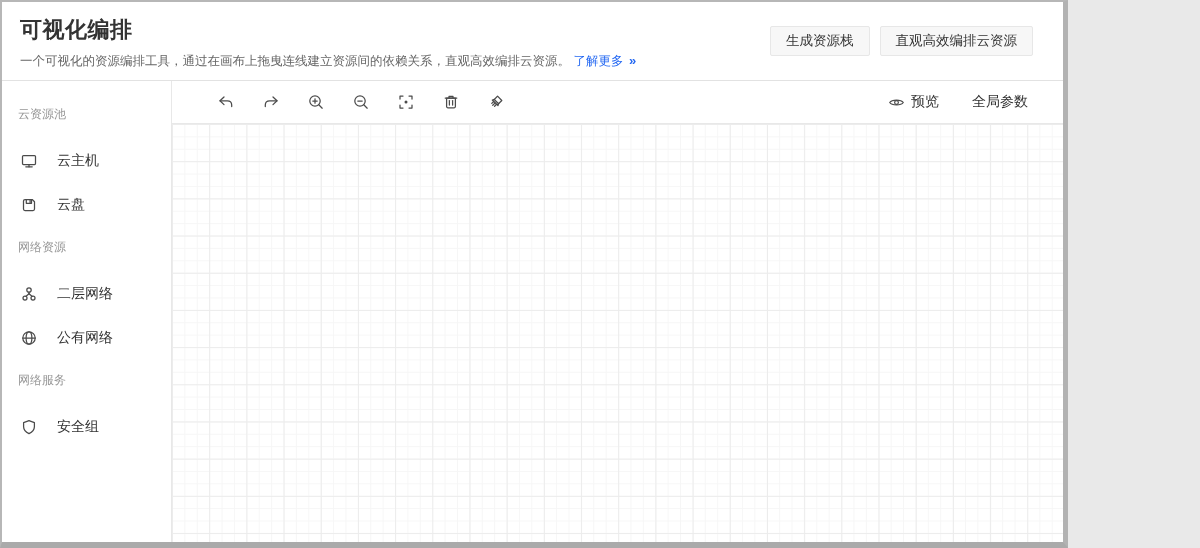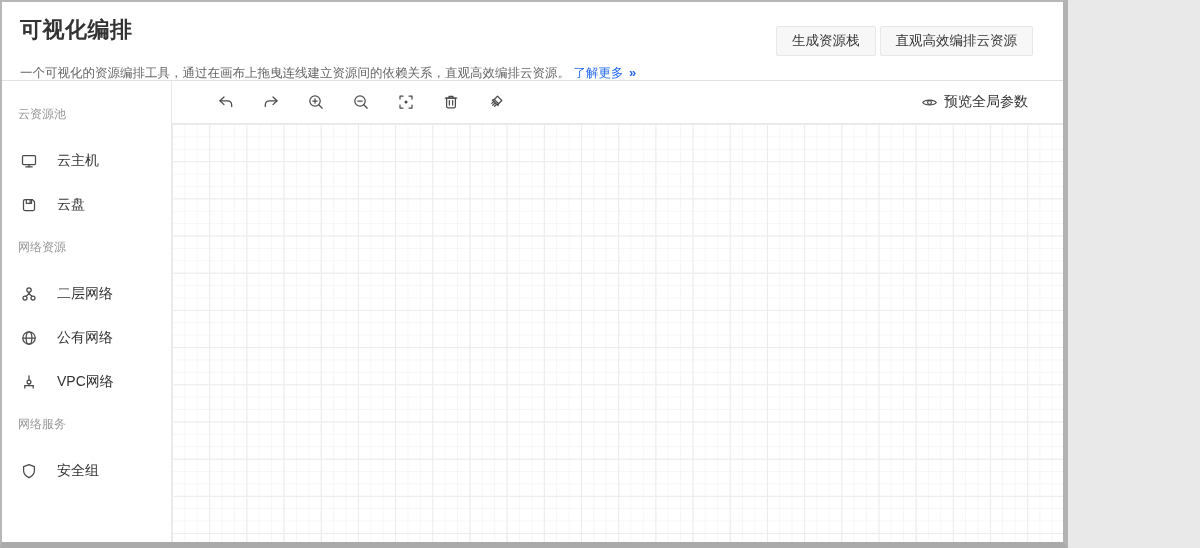--- a/index.html
+++ b/index.html
@@ -22,30 +22,30 @@
     height: 79px; flex: 0 0 79px;
     padding: 13px 18px 0 18px;
     border-bottom: 1px solid #e2e2e2;
     background: #fff;
   }
   .page-title {
     font-size: 22px; font-weight: 700; color: #333;
     letter-spacing: 0.5px;
   }
   .page-desc {
-    margin-top: 20px;
+    margin-top: 8px;
     font-size: 12.5px; color: #666;
   }
   .learn-more {
     color: #2468f2; text-decoration: none; cursor: pointer;
   }
   .learn-more .dbl-arrow { font-size: 13px; font-weight: 700; margin-left: 2px; }
   .header-actions {
     position: absolute; top: 24px; right: 30px;
-    display: flex; gap: 4px;
+    display: flex; gap: 10px;
   }
   .btn {
     height: 30px; padding: 0 15px;
     background: #f7f7f7;
     border: 1px solid #e7e7e7;
     border-radius: 2px;
     font-size: 13.5px; color: #333;
     font-family: inherit;
     cursor: pointer;
     white-space: nowrap;
@@ -84,21 +84,21 @@
   }
   .tool-group { display: flex; align-items: center; }
   .tool-btn {
     width: 18px; height: 18px;
     margin: 0 13.5px;
     background: none; border: none; padding: 0;
     cursor: pointer; display: inline-flex;
   }
   .toolbar-right {
     margin-left: auto;
-    display: flex; align-items: flex-start; 
+    display: flex; align-items: flex-start; gap: 33px;
   }
   .tool-text {
     display: inline-flex; align-items: center; gap: 6px;
     background: none; border: none; padding: 0;
     font-size: 14px; color: #333; font-family: inherit;
     cursor: pointer; white-space: nowrap;
   }
 
   .canvas {
     flex: 1;
@@ -179,33 +179,20 @@
           <svg class="icon" viewBox="0 0 18 18">
               <circle cx="9" cy="9" r="6.2"></circle>
               <ellipse cx="9" cy="9" rx="2.9" ry="6.2"></ellipse>
               <line x1="2.8" y1="9" x2="15.2" y2="9"></line>
             </svg>
         </span>
         <span class="lbl">公有网络</span>
       </div>
 
 
-      <div class="side-item">
-        <span class="ic">
-          <svg class="icon" viewBox="0 0 18 18">
-              <line x1="9" y1="2.8" x2="9" y2="7"></line>
-              <circle cx="9" cy="8.9" r="1.9"></circle>
-              <line x1="9" y1="10.8" x2="9" y2="12.6"></line>
-              <line x1="4.8" y1="12.6" x2="13.2" y2="12.6"></line>
-              <line x1="4.8" y1="12.6" x2="4.8" y2="15"></line>
-              <line x1="13.2" y1="12.6" x2="13.2" y2="15"></line>
-            </svg>
-        </span>
-        <span class="lbl">VPC网络</span>
-      </div>
 
       <div class="section-label">网络服务</div>
 
       <div class="side-item">
         <span class="ic">
           <svg class="icon" viewBox="0 0 18 18">
               <path d="M9 2.6l5.4 2v4.1c0 3.4-2.4 5.4-5.4 6.9-3-1.5-5.4-3.5-5.4-6.9V4.6z"></path>
             </svg>
         </span>
         <span class="lbl">安全组</span>

